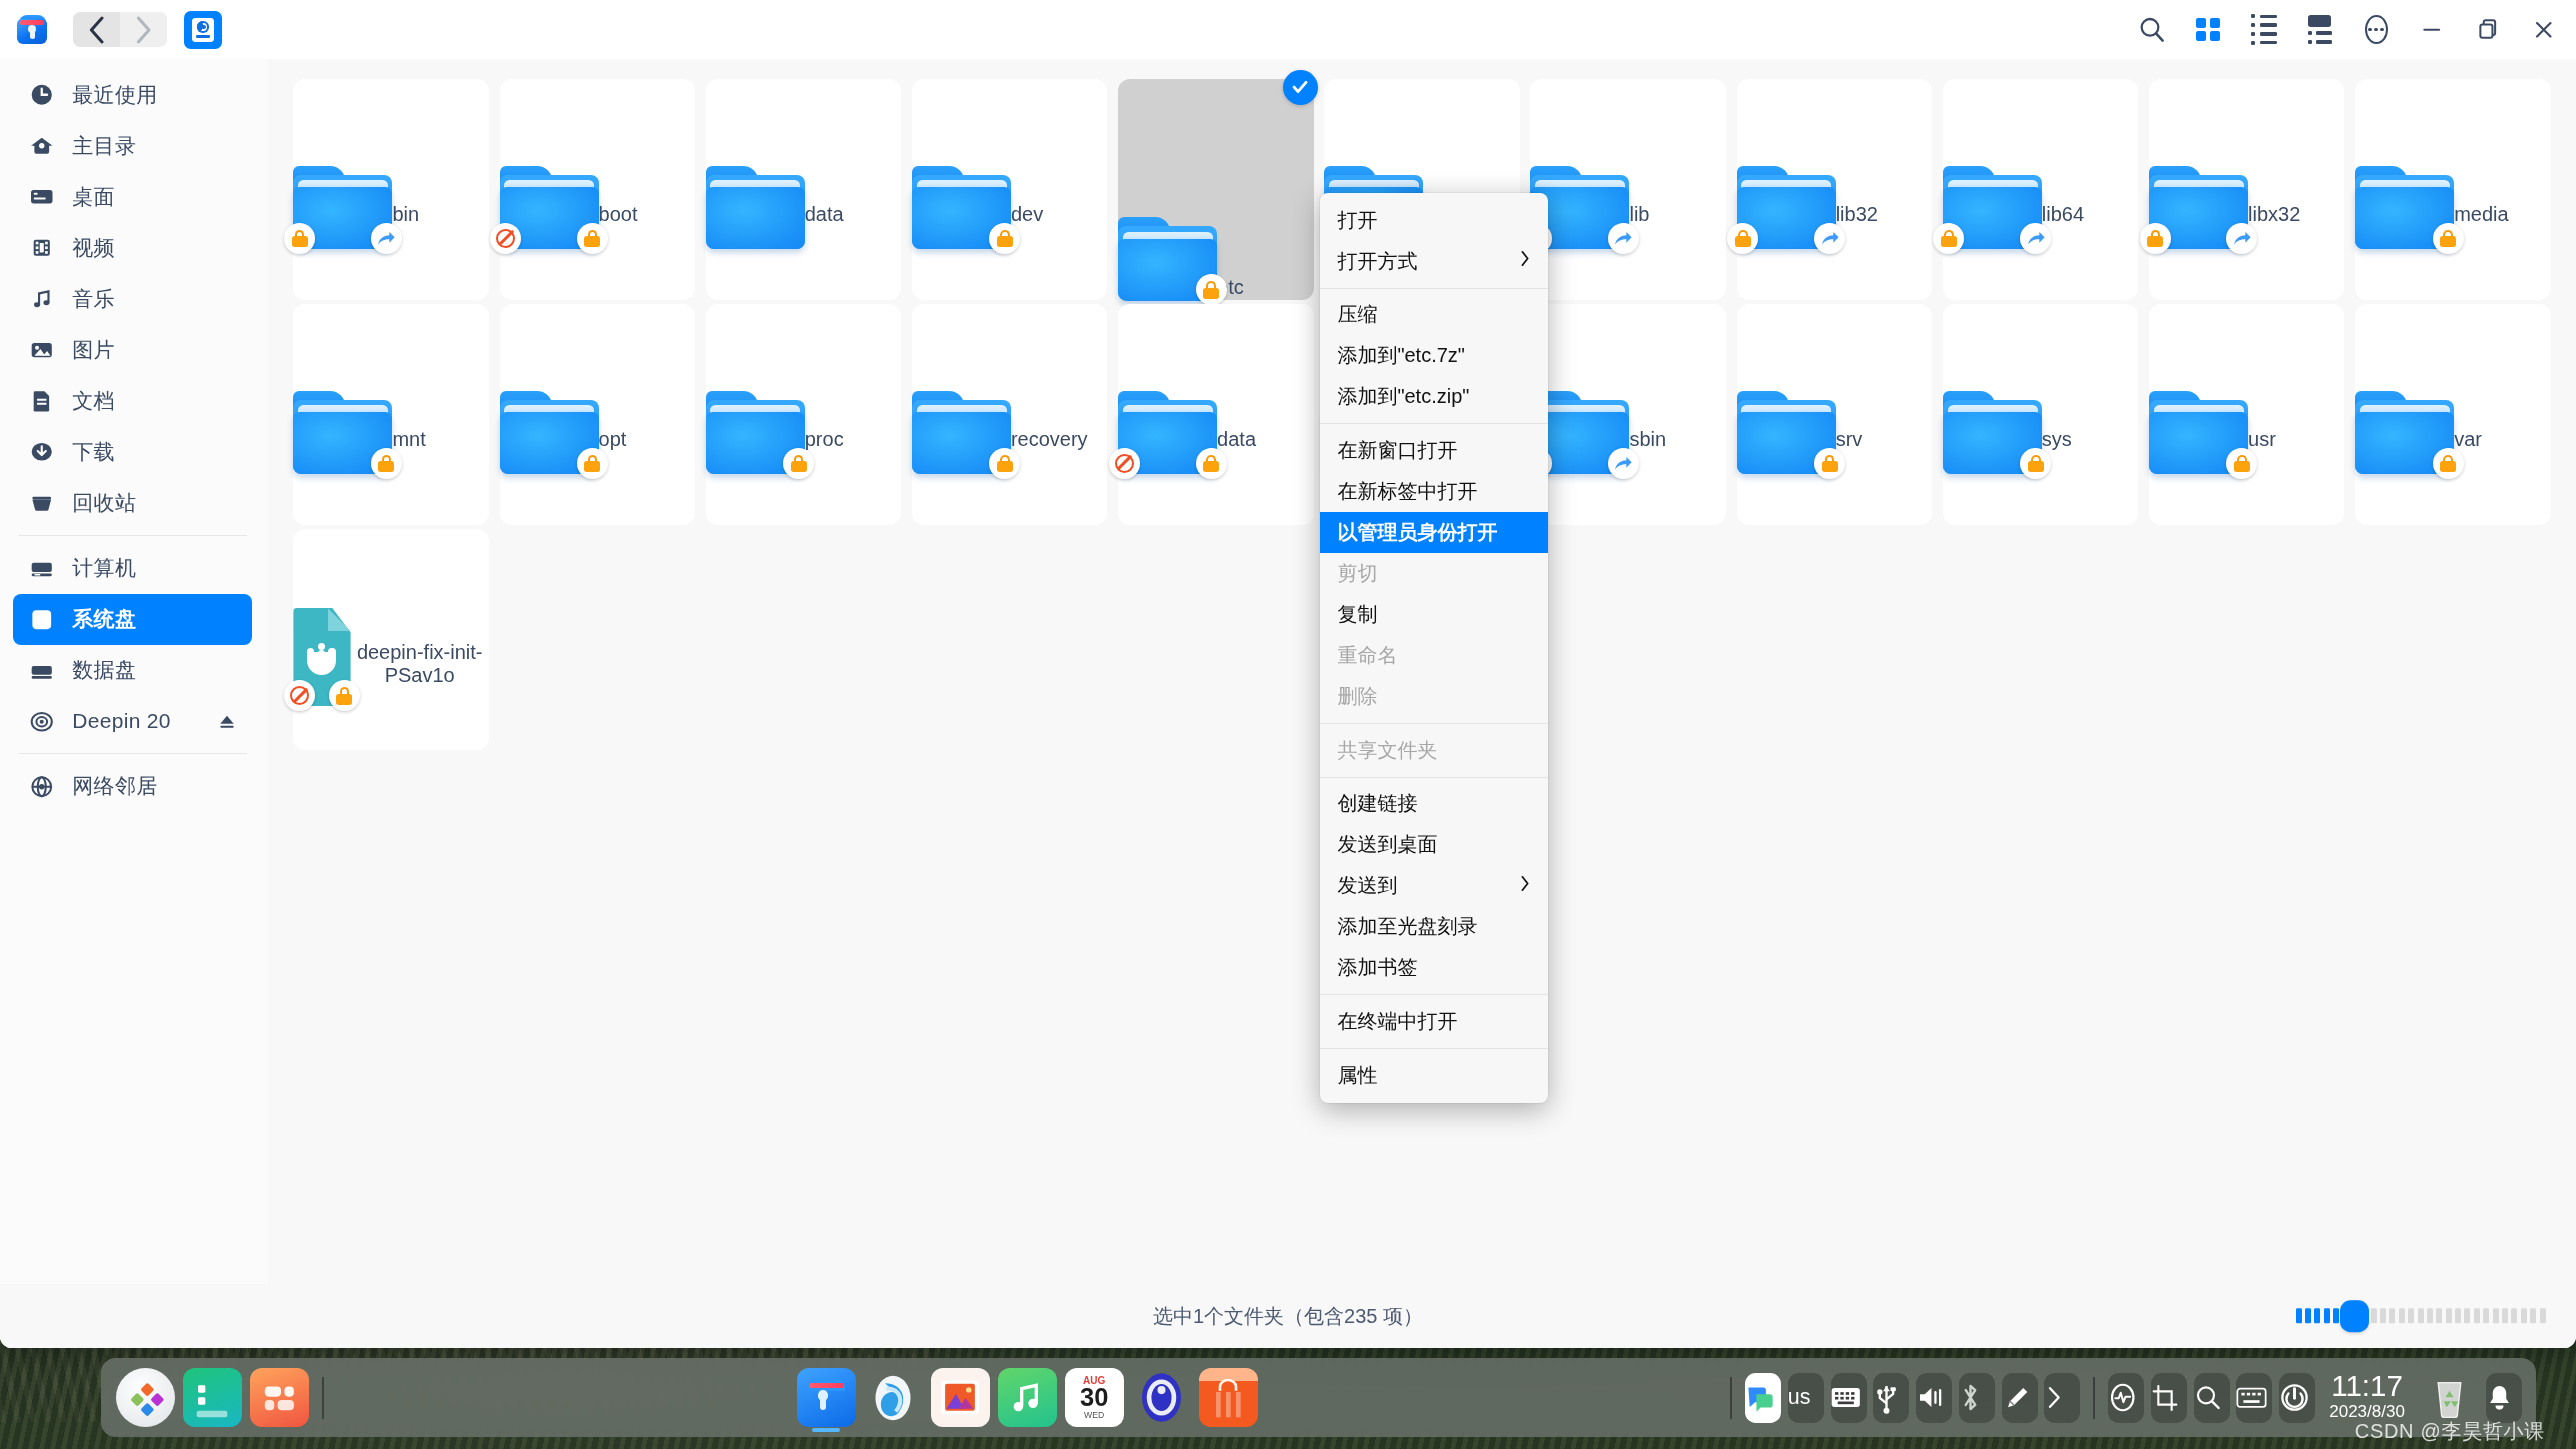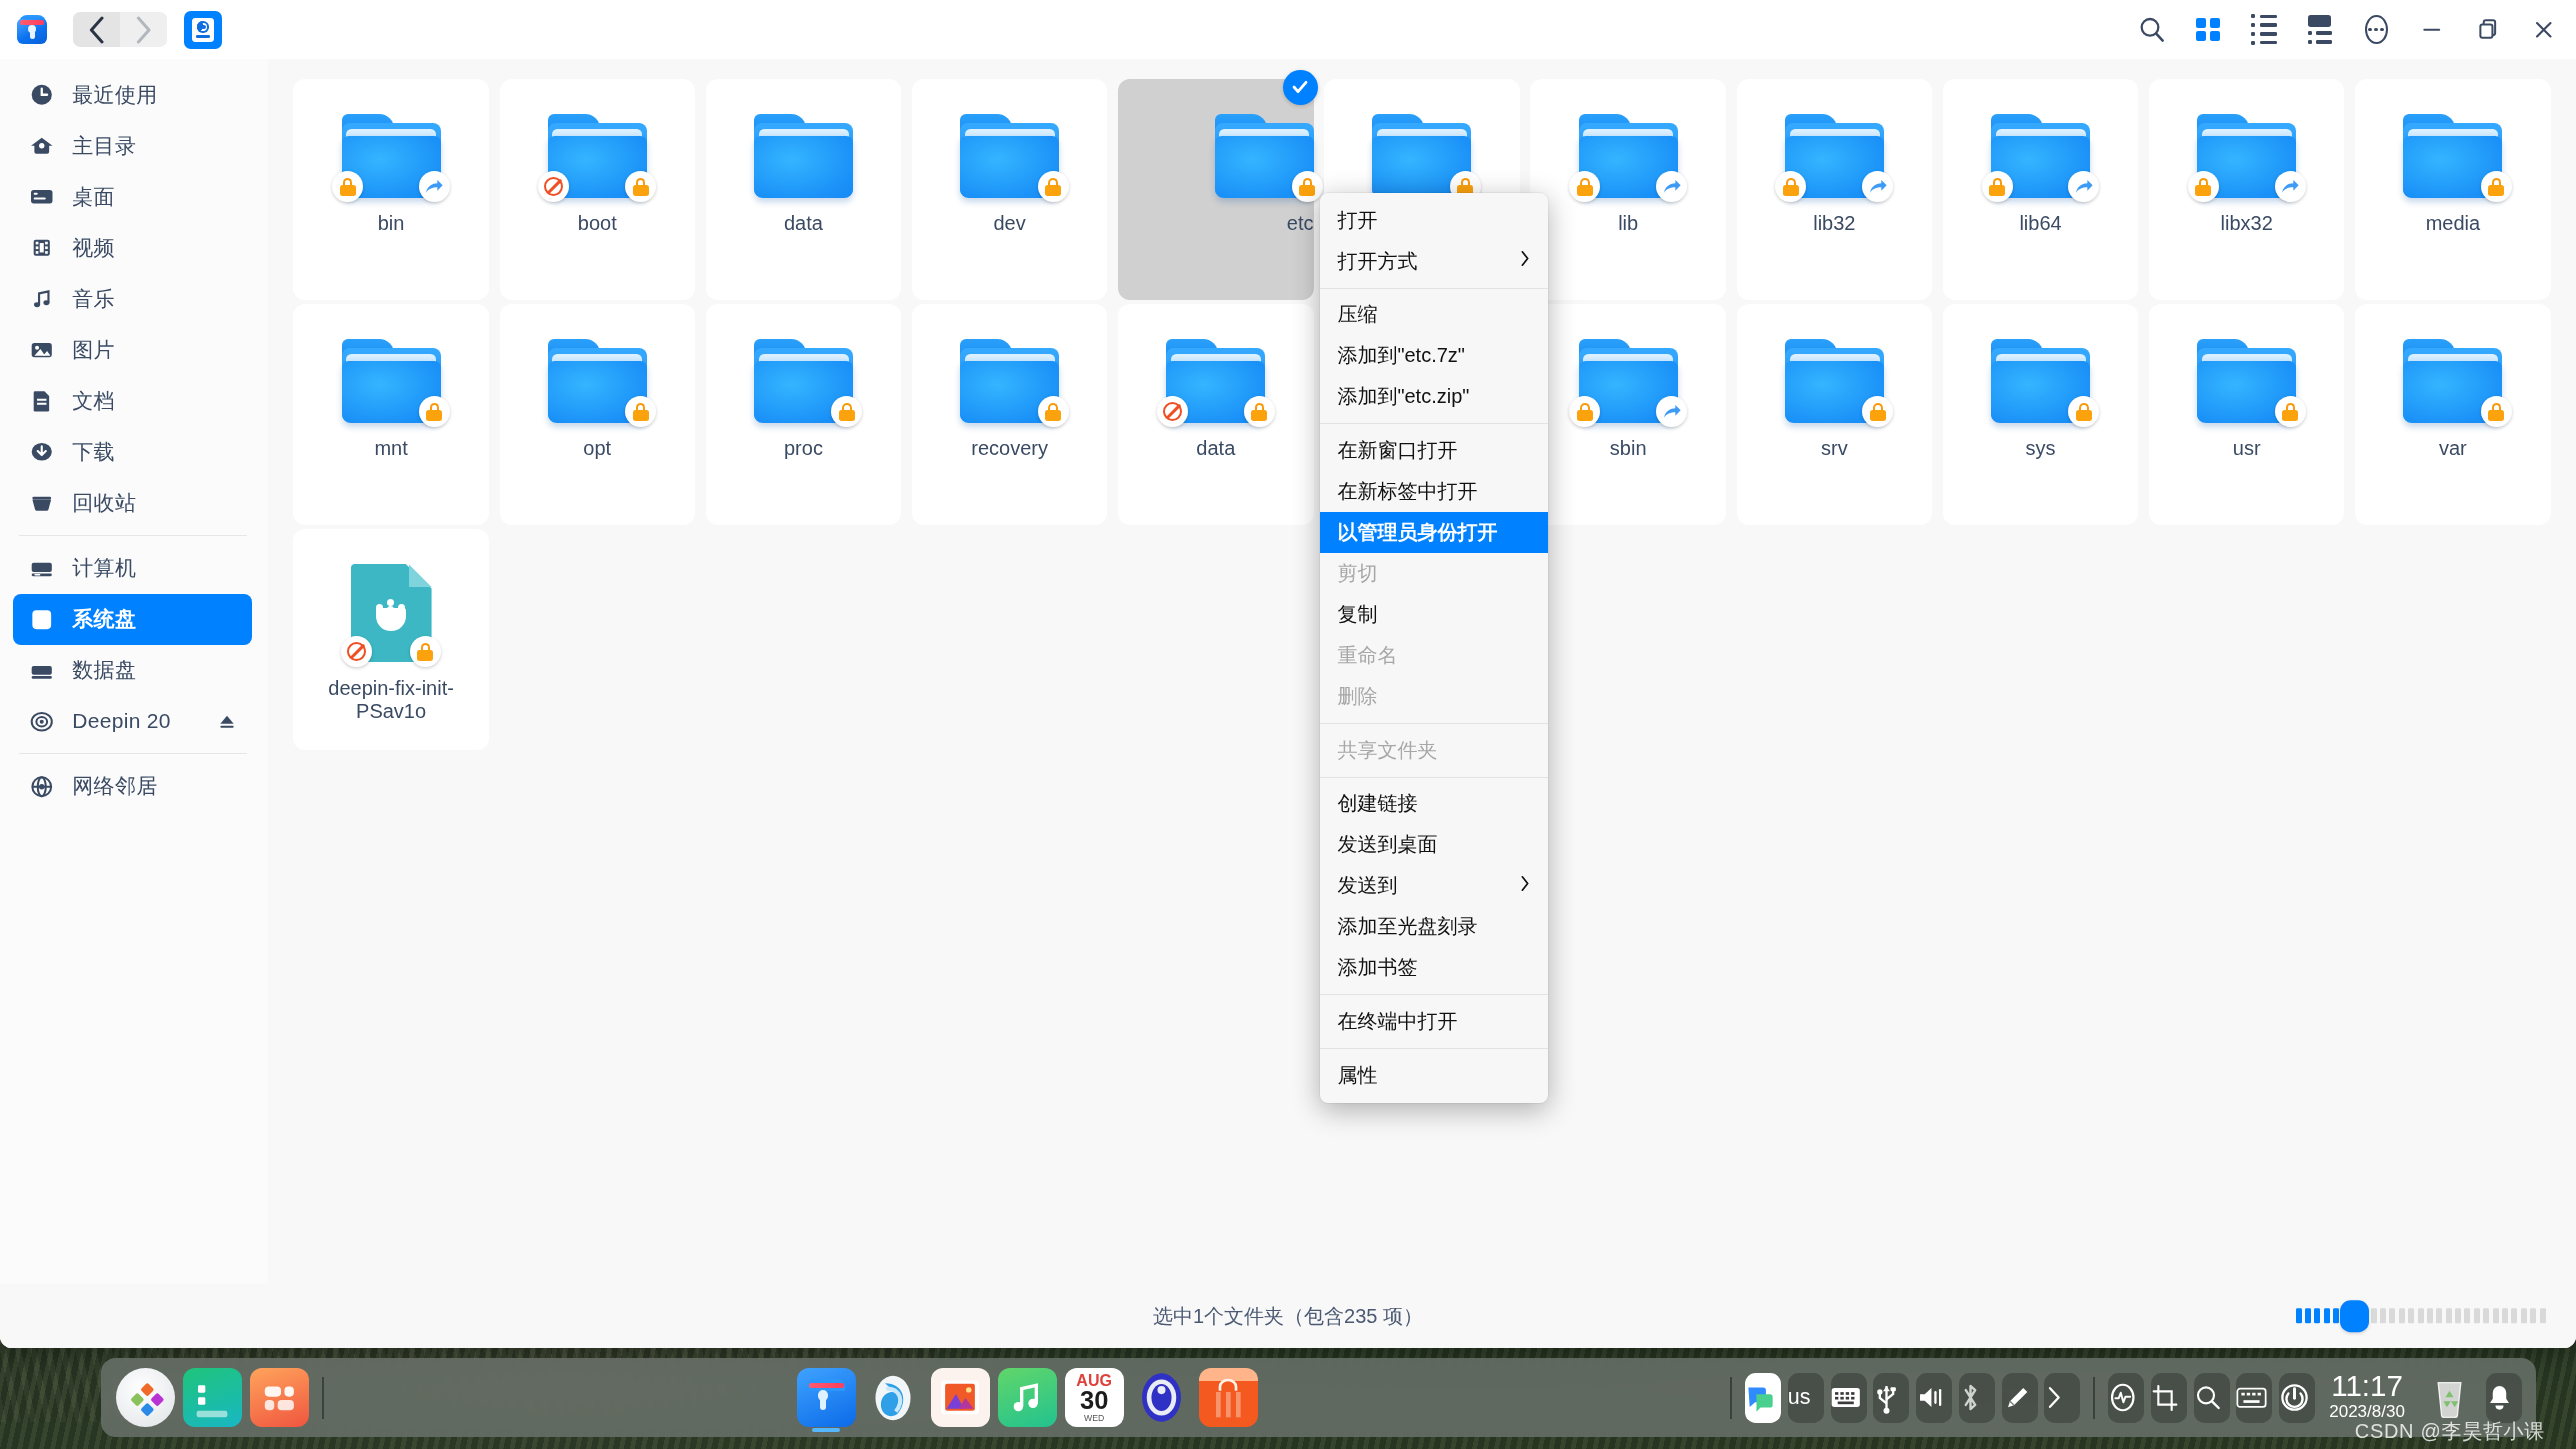--- a/index.html
+++ b/index.html
@@ -178,21 +178,21 @@
   #grid {
     display: grid;
     grid-template-columns: repeat(11, 1fr);
     gap: 4px 0;
   }
   .cell {
     position: relative;
     height: 221px;
     border-radius: 12px;
     background: #ffffff;
-    display: flex; flex-direction: column; align-items: center; justify-content: flex-start;
+    display: flex; flex-direction: row; align-items: center; justify-content: flex-start;
     padding-top: 35px;
     cursor: pointer;
     margin: 0 5.4px;
   }
   .cell.selected { background: #d0d0d0; align-items: flex-end; }
   .cell .name {
     margin-top: 14.8px;
     font-size: 20px; color: #3a4a63;
     text-align: center; line-height: 1.18;
     max-width: 168px; word-break: break-word;
@@ -1203,21 +1203,21 @@
   <div class="dock-icon" style="background:linear-gradient(160deg,#62d66a,#22c28f);">
     <svg width="40" height="40" viewBox="0 0 60 60">
       <path d="M22 42 V16 L44 11 V37" fill="none" stroke="#ffffff" stroke-width="5" stroke-linecap="round"></path>
       <circle cx="17" cy="43" r="7" fill="#ffffff"></circle>
       <circle cx="39" cy="38" r="7" fill="#ffffff"></circle>
     </svg>
   </div>
 
   <div class="dock-icon" style="background:#ffffff;">
     <div style="text-align:center;line-height:1;">
-      <div style="font-size:16px;color:#e0403a;font-weight:bold;">AUG</div>
+      <div style="font-size:10px;color:#e0403a;font-weight:bold;">AUG</div>
       <div style="font-size:25.5px;color:#1c1c1c;font-weight:bold;margin-top:-0.7px;">30</div>
       <div style="font-size:8.7px;color:#555;">WED</div>
     </div>
   </div>
 
   <div class="dock-icon">
     <svg width="51" height="55" viewBox="0 0 76 82">
       <ellipse cx="38" cy="41" rx="29" ry="36" fill="#2f30c4"></ellipse>
       <ellipse cx="38" cy="41" rx="22" ry="27" fill="#e9ecf5"></ellipse>
       <ellipse cx="38" cy="41" rx="15" ry="20" fill="#2f30c4"></ellipse>

